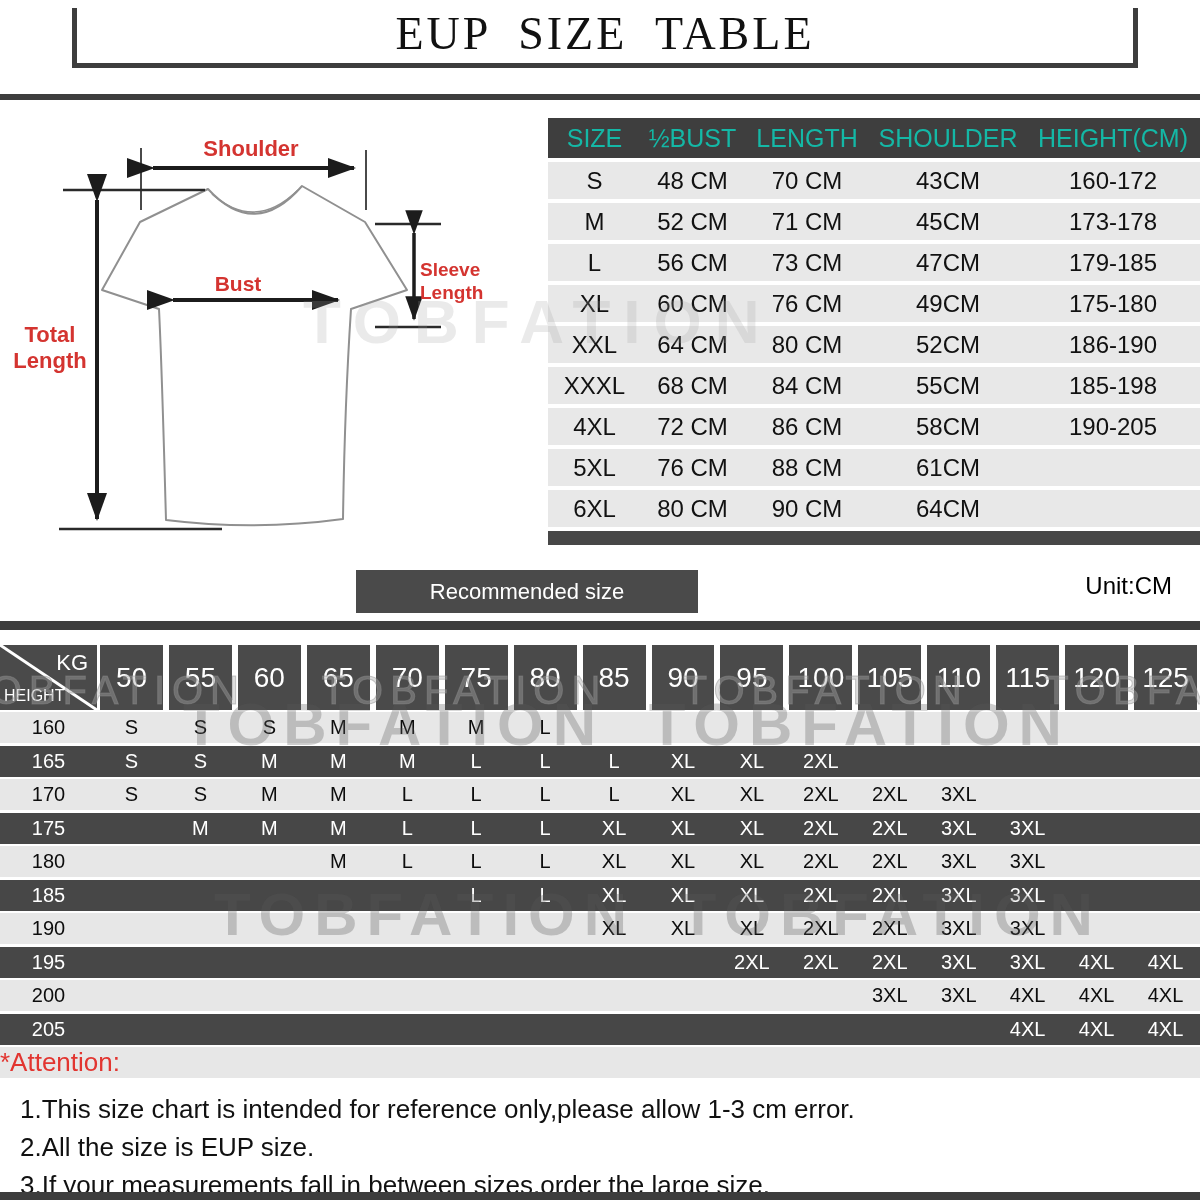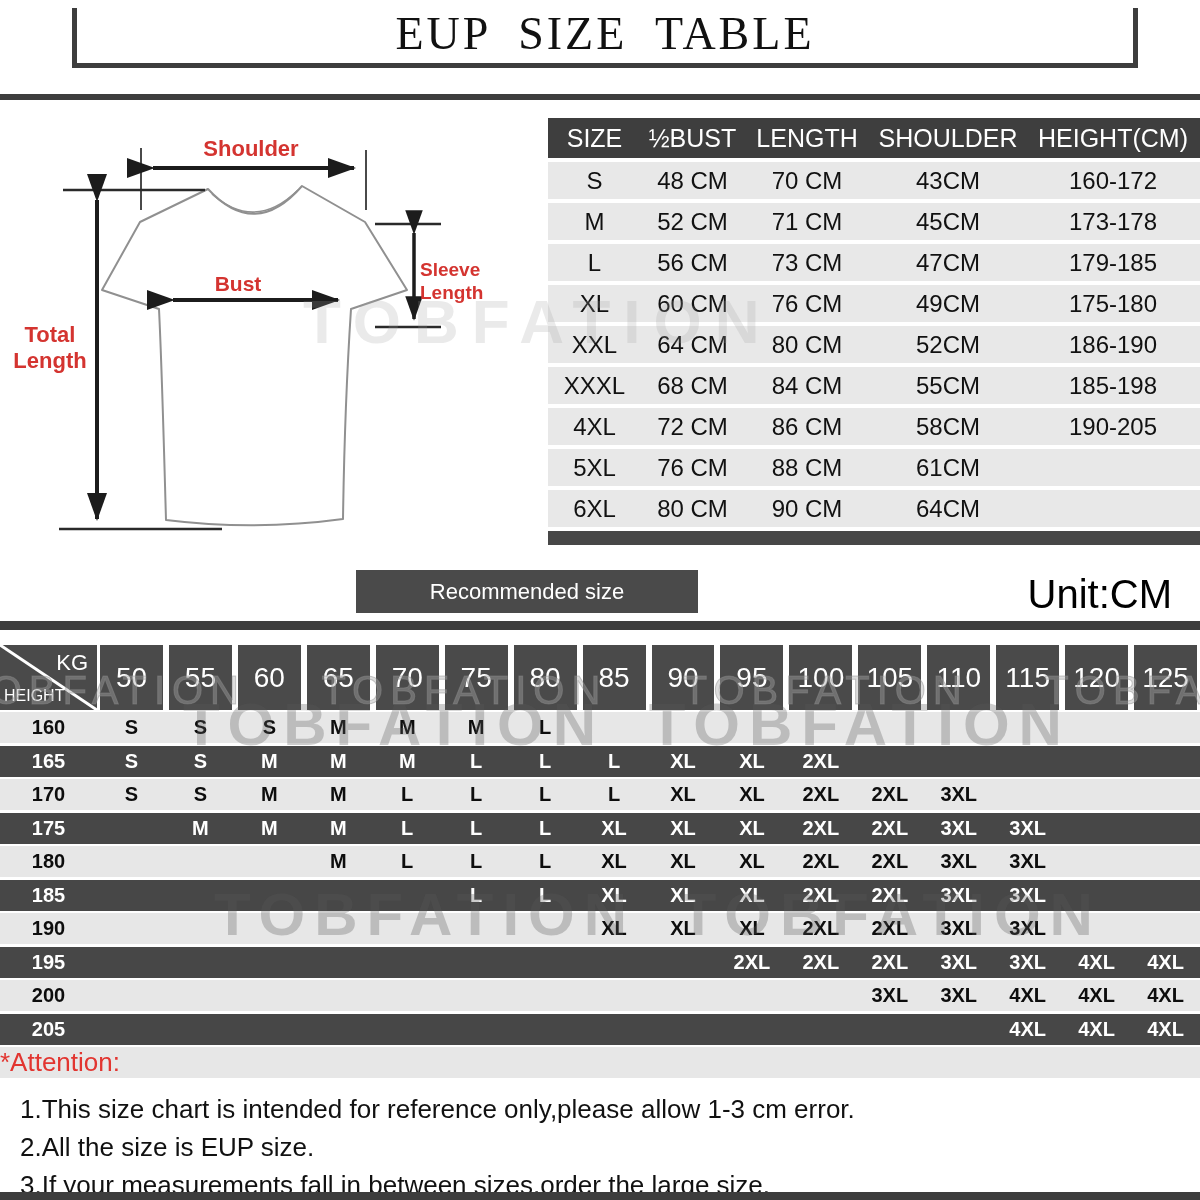--- a/index.html
+++ b/index.html
@@ -22,53 +22,53 @@
   #bottom-rule { position:absolute; left:0; top:1192px; width:1200px; height:8px; background:#3d3d3d; }
 
   
   #diagram { position:absolute; left:0; top:110px; }
   .dia-label { fill:#d43430; font-weight:bold; font-family:"Liberation Sans",sans-serif; }
 
   
   #size-table { position:absolute; left:548px; top:118px; width:652px; }
   .st-header {
     display:grid; grid-template-columns:93px 103px 126px 156px 174px;
-    background:#3e3e3e; color:#ffffff; height:40px; line-height:40px;
+    background:#3e3e3e; color:#14b8a6; height:40px; line-height:40px;
     font-size:25px; text-align:center;
   }
   .st-row {
     display:grid; grid-template-columns:93px 103px 126px 156px 174px;
     background:#e8e8e8; color:#111; height:37px; line-height:37px;
     font-size:24px; text-align:center; margin-top:4px;
   }
   .st-footer { height:14px; background:#474747; margin-top:4px; }
 
   
   #recommended-bar {
     position:absolute; left:356px; top:570px; width:342px; height:43px;
     background:#4a4a4a; color:#fff; text-align:center; line-height:43px; font-size:22px;
   }
   #unit-label {
-    position:absolute; right:28px; top:572px; font-size:40px; color:#000;
+    position:absolute; right:28px; top:572px; font-size:24px; color:#000;
   }
 
   
   #matrix { position:absolute; left:0; top:645px; width:1200px; }
   .mx-header { display:grid; grid-template-columns:97px repeat(16, 1fr); height:65px; margin-bottom:2px; }
   .mx-corner { position:relative; background:#4a4a4a; color:#fff;padding-left:32px; }
   .mx-corner .kg     { position:absolute; top:5px;  right:9px; font-size:22px; }
   .mx-corner .height { position:absolute; bottom:5px; left:4px; font-size:16px; }
   .mx-head-cell {
     background:#4a4a4a; color:#fff; border-left:3px solid #fff; border-right:3px solid #fff;
     text-align:center; line-height:65px; font-size:28px;
   }
   .mx-row {
     display:grid; grid-template-columns:97px repeat(16, 1fr);
     height:31px; line-height:31px; margin-bottom:2.5px;
-    font-size:20px; text-align:center;font-weight:bold;
+    font-size:20px; text-align:center;
   }
   .mx-row.light { background:#e7e7e7; color:#0d0d0d; }
   .mx-row.dark  { background:#474747; color:#ffffff; }
 
   
   .wm { position:absolute; pointer-events:none; white-space:nowrap; z-index:6; }
   #wm-shirt {
     left:303px; top:286px; font-size:62px; font-weight:bold; letter-spacing:13px;
     color:rgba(158,158,158,0.22);
   }

